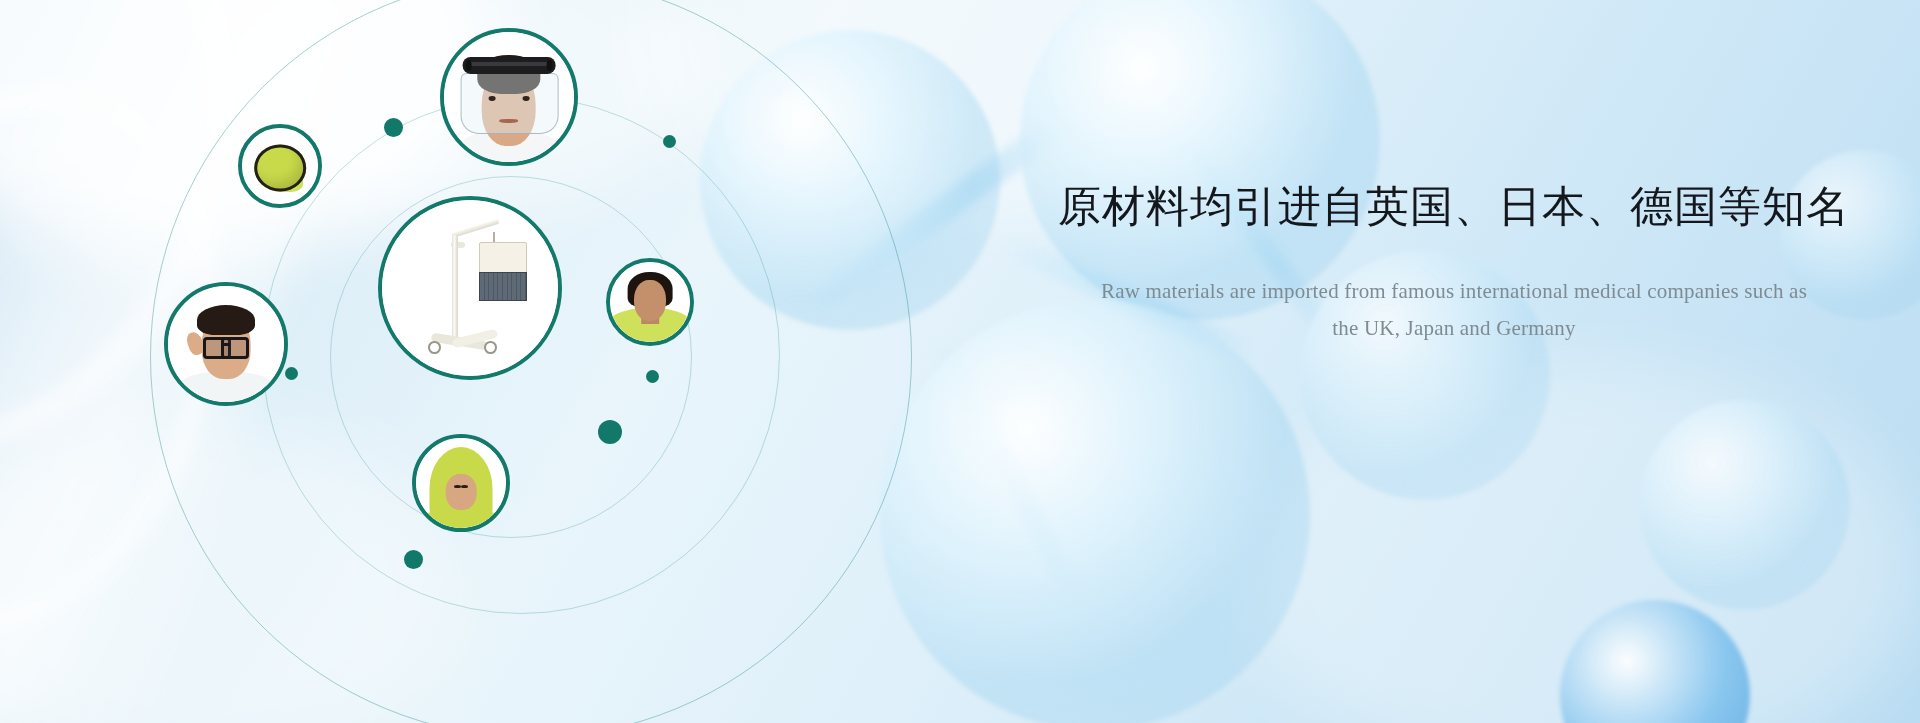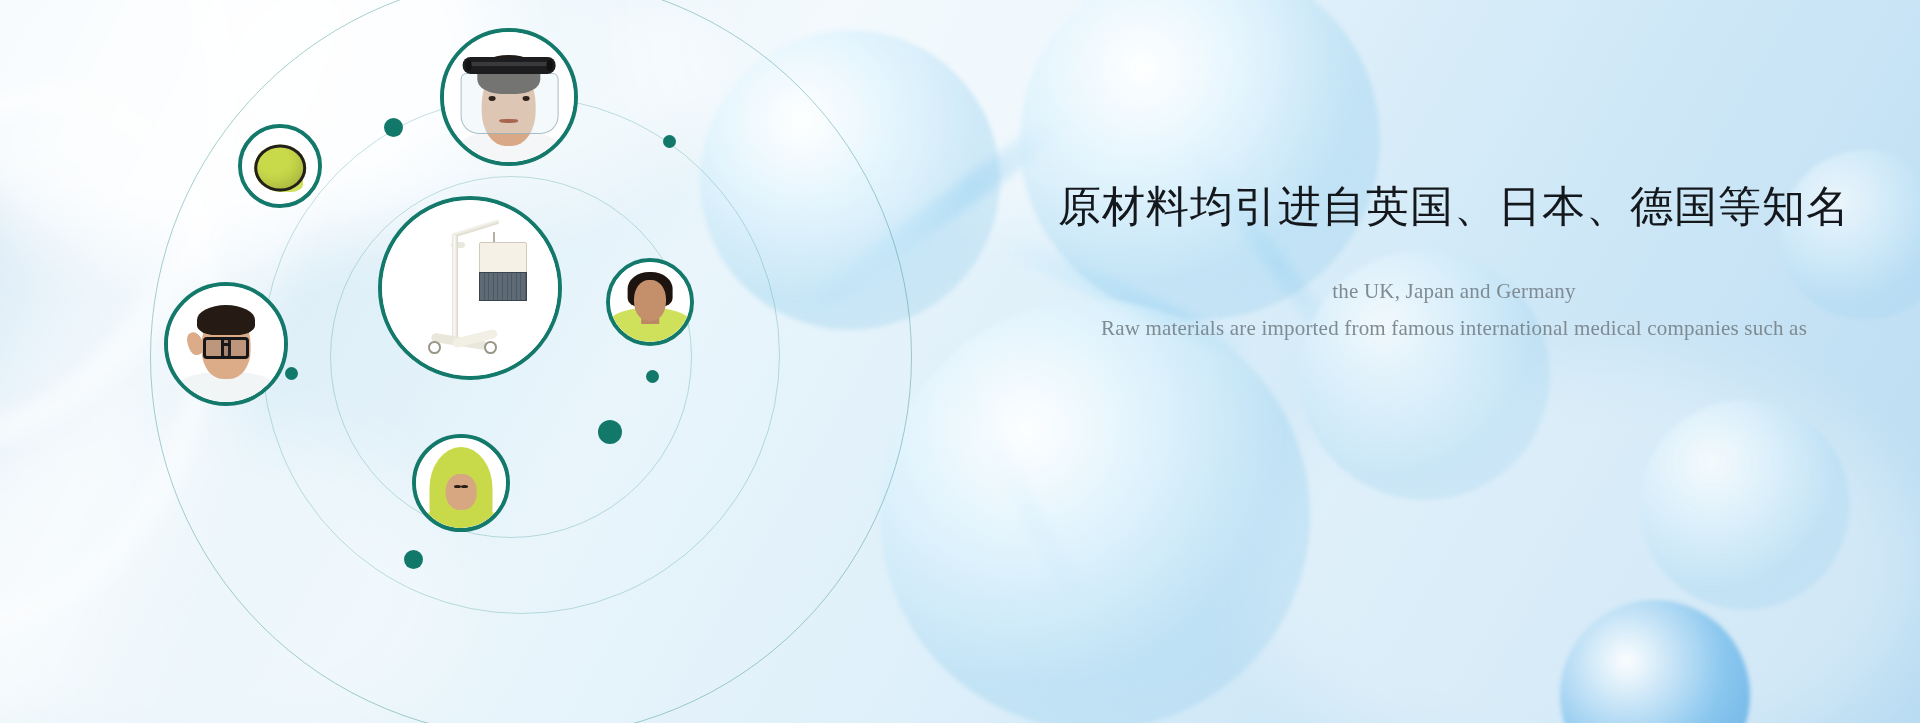--- a/index.html
+++ b/index.html
@@ -261,18 +261,18 @@
       <div class="wh-hood"></div>
       <div class="wh-face"></div>
       <div class="wh-eye" style="left:42%;"></div>
       <div class="wh-eye" style="right:42%;"></div>
     </div>
   </div>
 
   <div class="text-block">
     <div class="headline-1">原材料均引进自英国、日本、德国等知名</div>
     <div class="subtitle">
+      <div>Raw materials are imported from famous international medical companies such as</div>
       <div>the UK, Japan and Germany</div>
-      <div>Raw materials are imported from famous international medical companies such as</div>
     </div>
   </div>
 
 </div>
 
 </body></html>

